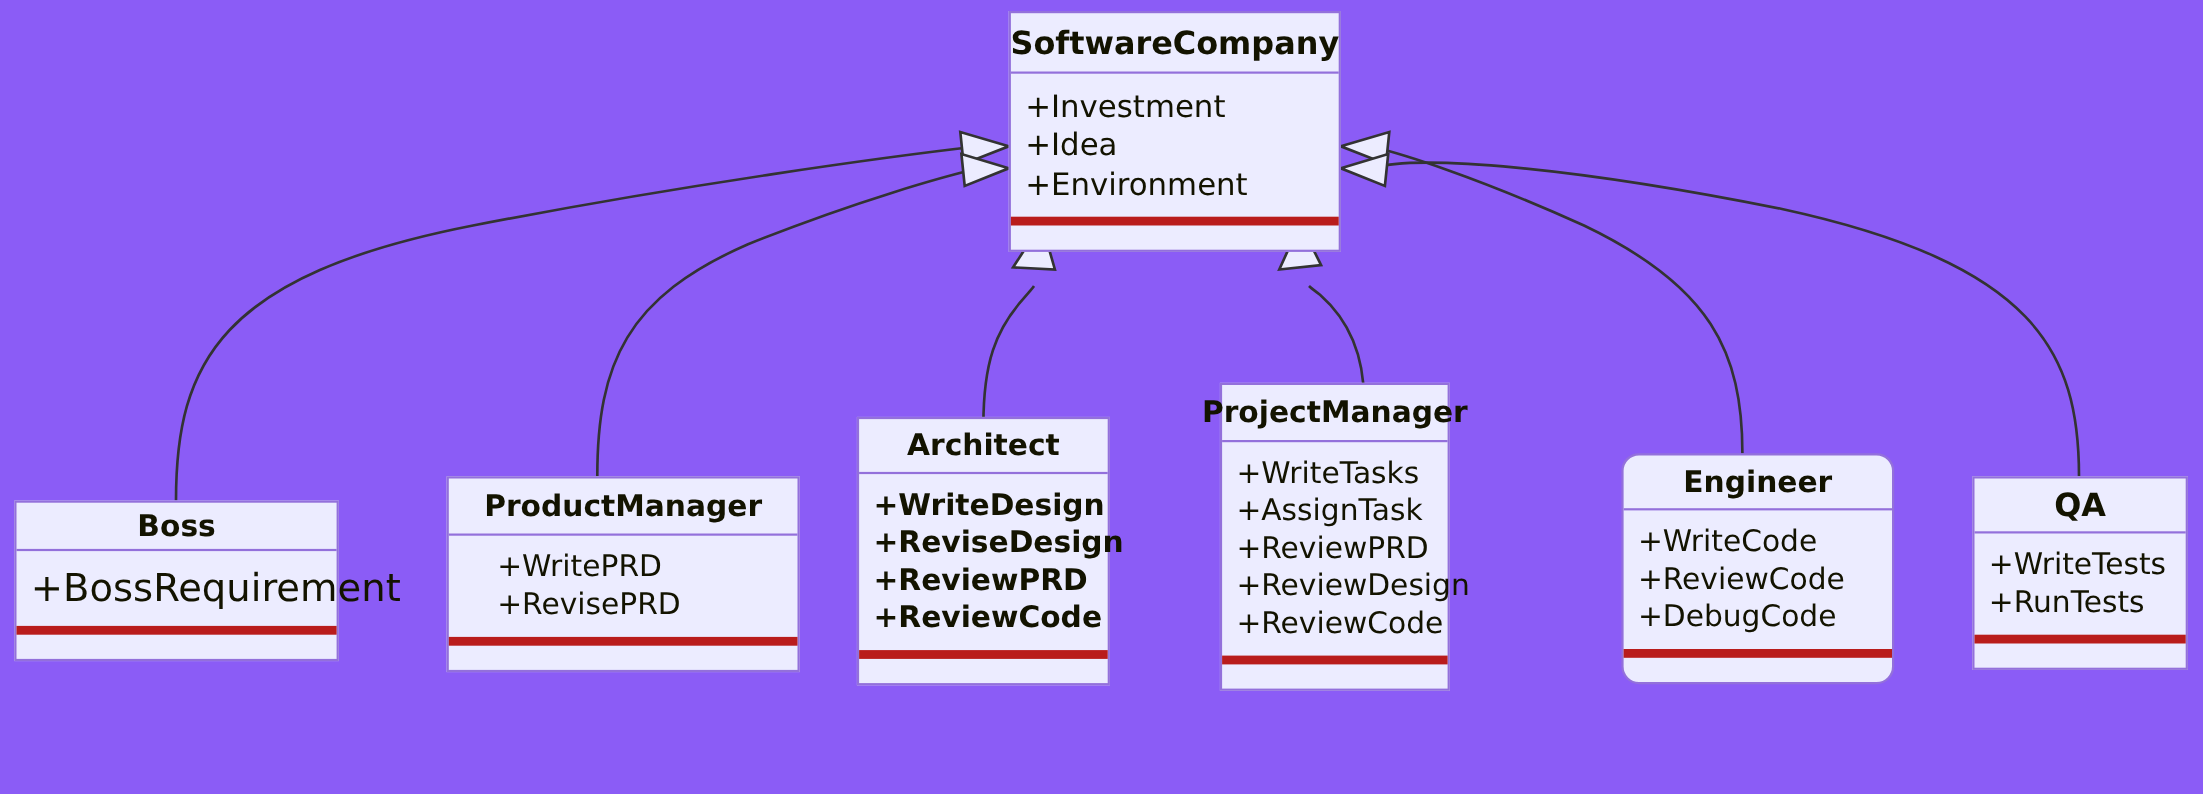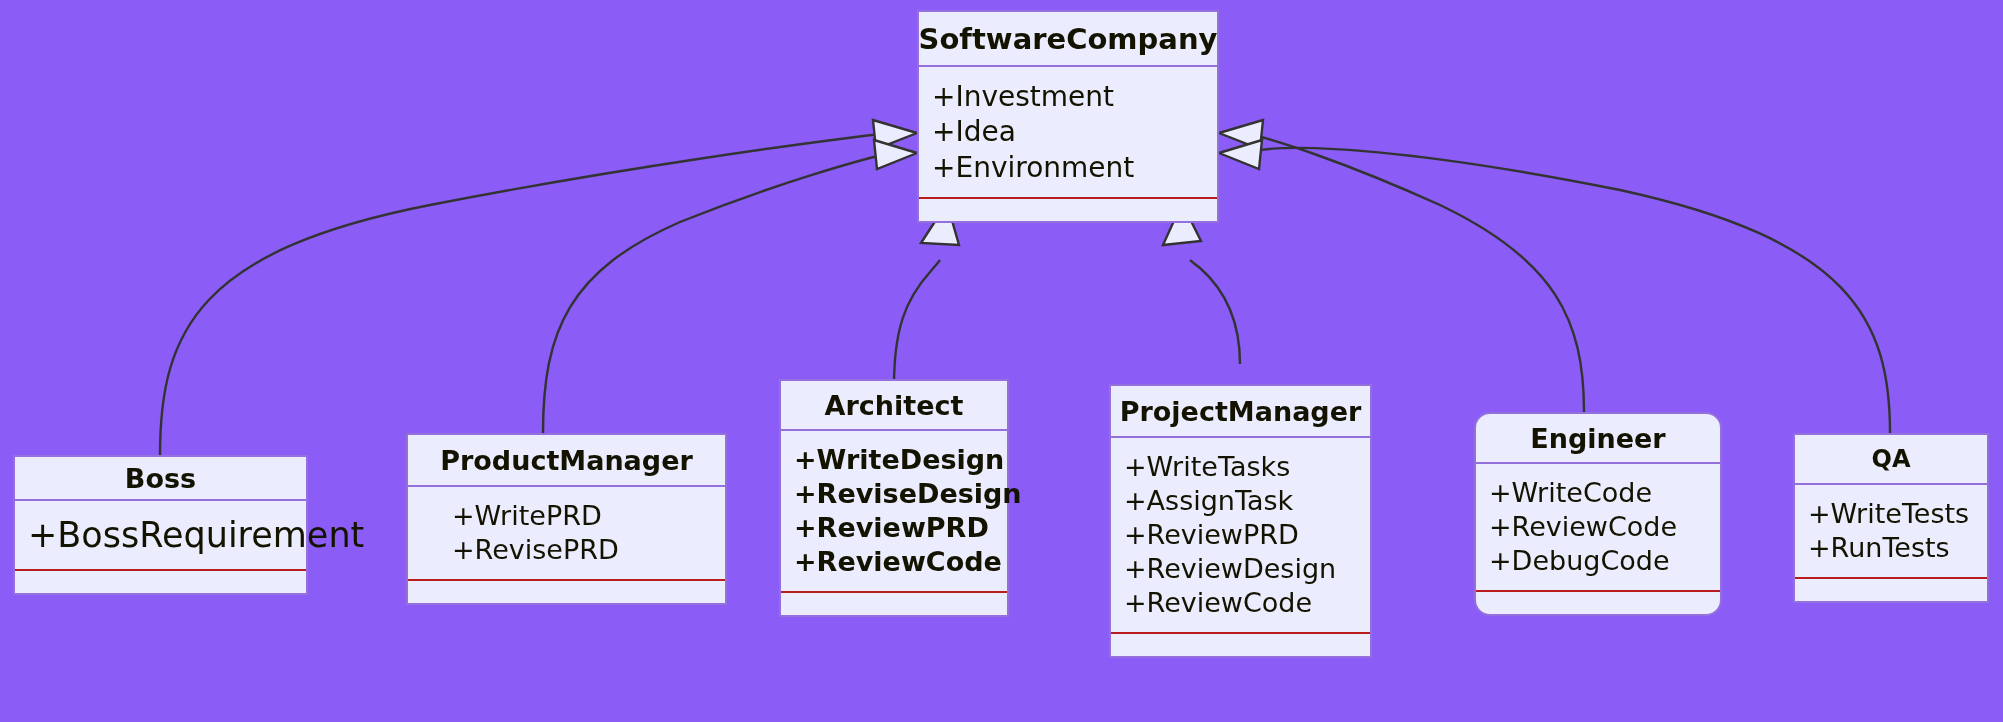--- a/index.html
+++ b/index.html
@@ -39,21 +39,21 @@
     font-weight: bold;
     color: #131300;
     border-bottom: 2px solid #9370DB;
     display: flex;
     align-items: center;
     justify-content: center;
   }
   .uml-members {
     box-sizing: border-box;
     width: 100%;
-    border-bottom: 2px solid #b91c1c;
+    border-bottom: 8px solid #b91c1c;
     padding: 12px 13px 12px 13px;
   }
   .uml-member {
     color: #131300;
     white-space: nowrap;
     line-height: 1.26;
   }
   .uml-methods {
     box-sizing: border-box;
     width: 100%;
@@ -129,21 +129,21 @@
     <div class="uml-title-row" style="height:50px; font-size:27px;">Architect</div>
     <div class="uml-members" style="font-size:27px;font-weight:bold;">
       <div class="uml-member">+WriteDesign</div>
       <div class="uml-member">+ReviseDesign</div>
       <div class="uml-member">+ReviewPRD</div>
       <div class="uml-member">+ReviewCode</div>
     </div>
     <div class="uml-methods"></div>
   </div>
 
-  <div class="uml-class" style="left:1109px; top:384px; width:263px;">
+  <div class="uml-class" style="left:1109px; top:348px; width:209px;">
     <div class="uml-title-row" style="height:52px; font-size:27px;">ProjectManager</div>
     <div class="uml-members" style="font-size:27px;">
       <div class="uml-member">+WriteTasks</div>
       <div class="uml-member">+AssignTask</div>
       <div class="uml-member">+ReviewPRD</div>
       <div class="uml-member">+ReviewDesign</div>
       <div class="uml-member">+ReviewCode</div>
     </div>
     <div class="uml-methods"></div>
   </div>
@@ -152,21 +152,21 @@
     <div class="uml-title-row" style="height:50px; font-size:27px;">Engineer</div>
     <div class="uml-members" style="font-size:27px;">
       <div class="uml-member">+WriteCode</div>
       <div class="uml-member">+ReviewCode</div>
       <div class="uml-member">+DebugCode</div>
     </div>
     <div class="uml-methods"></div>
   </div>
 
   <div class="uml-class" style="left:1793px; top:433px; width:196px;">
-    <div class="uml-title-row" style="height:50px; font-size:24px;">QA</div>
+    <div class="uml-title-row" style="height:50px; font-size:29px;">QA</div>
     <div class="uml-members" style="font-size:27px;">
       <div class="uml-member">+WriteTests</div>
       <div class="uml-member">+RunTests</div>
     </div>
     <div class="uml-methods"></div>
   </div>
 
 </div>
 
 </body></html>

